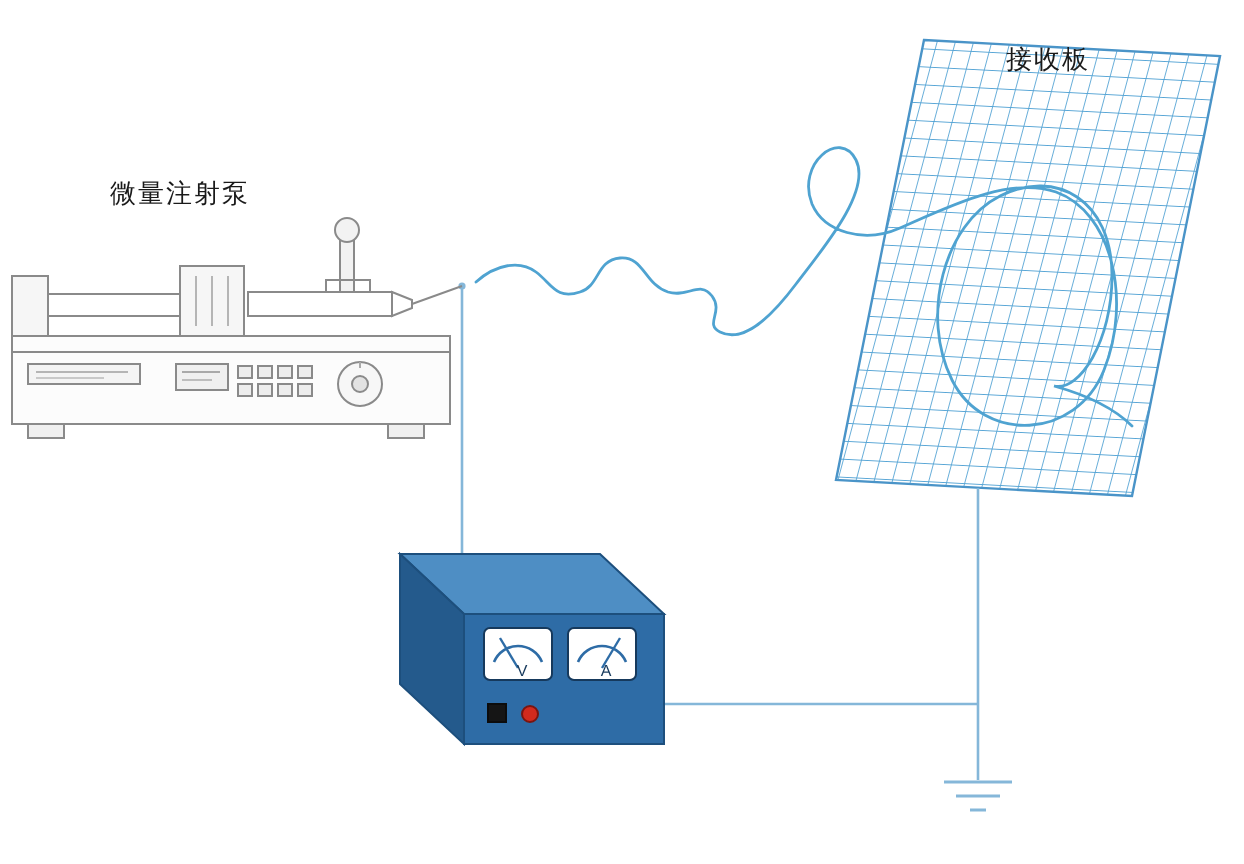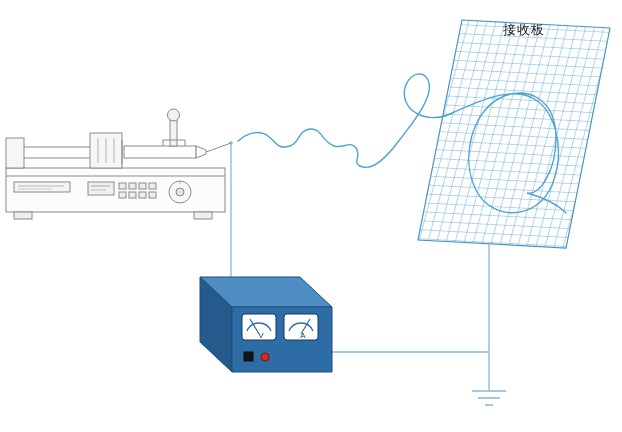--- a/index.html
+++ b/index.html
@@ -136,17 +136,18 @@
       </g>
 
       <g>
         <rect x="170" y="120" width="7" height="26" fill="#f2f2f2"></rect>
         <circle cx="173.5" cy="115" r="6" fill="#f2f2f2"></circle>
         <path d="M163 146 V140 H185 V146" fill="none"></path>
       </g>
     </g>
   </svg>
 
+  <div class="dlabel" style="left:55px;top:88px;">微量注射泵</div>
 
 
   <div class="dlabel" style="left:503px;top:6px;margin-top:15px;">接收板</div>
 
 </div>
 
 </body></html>

